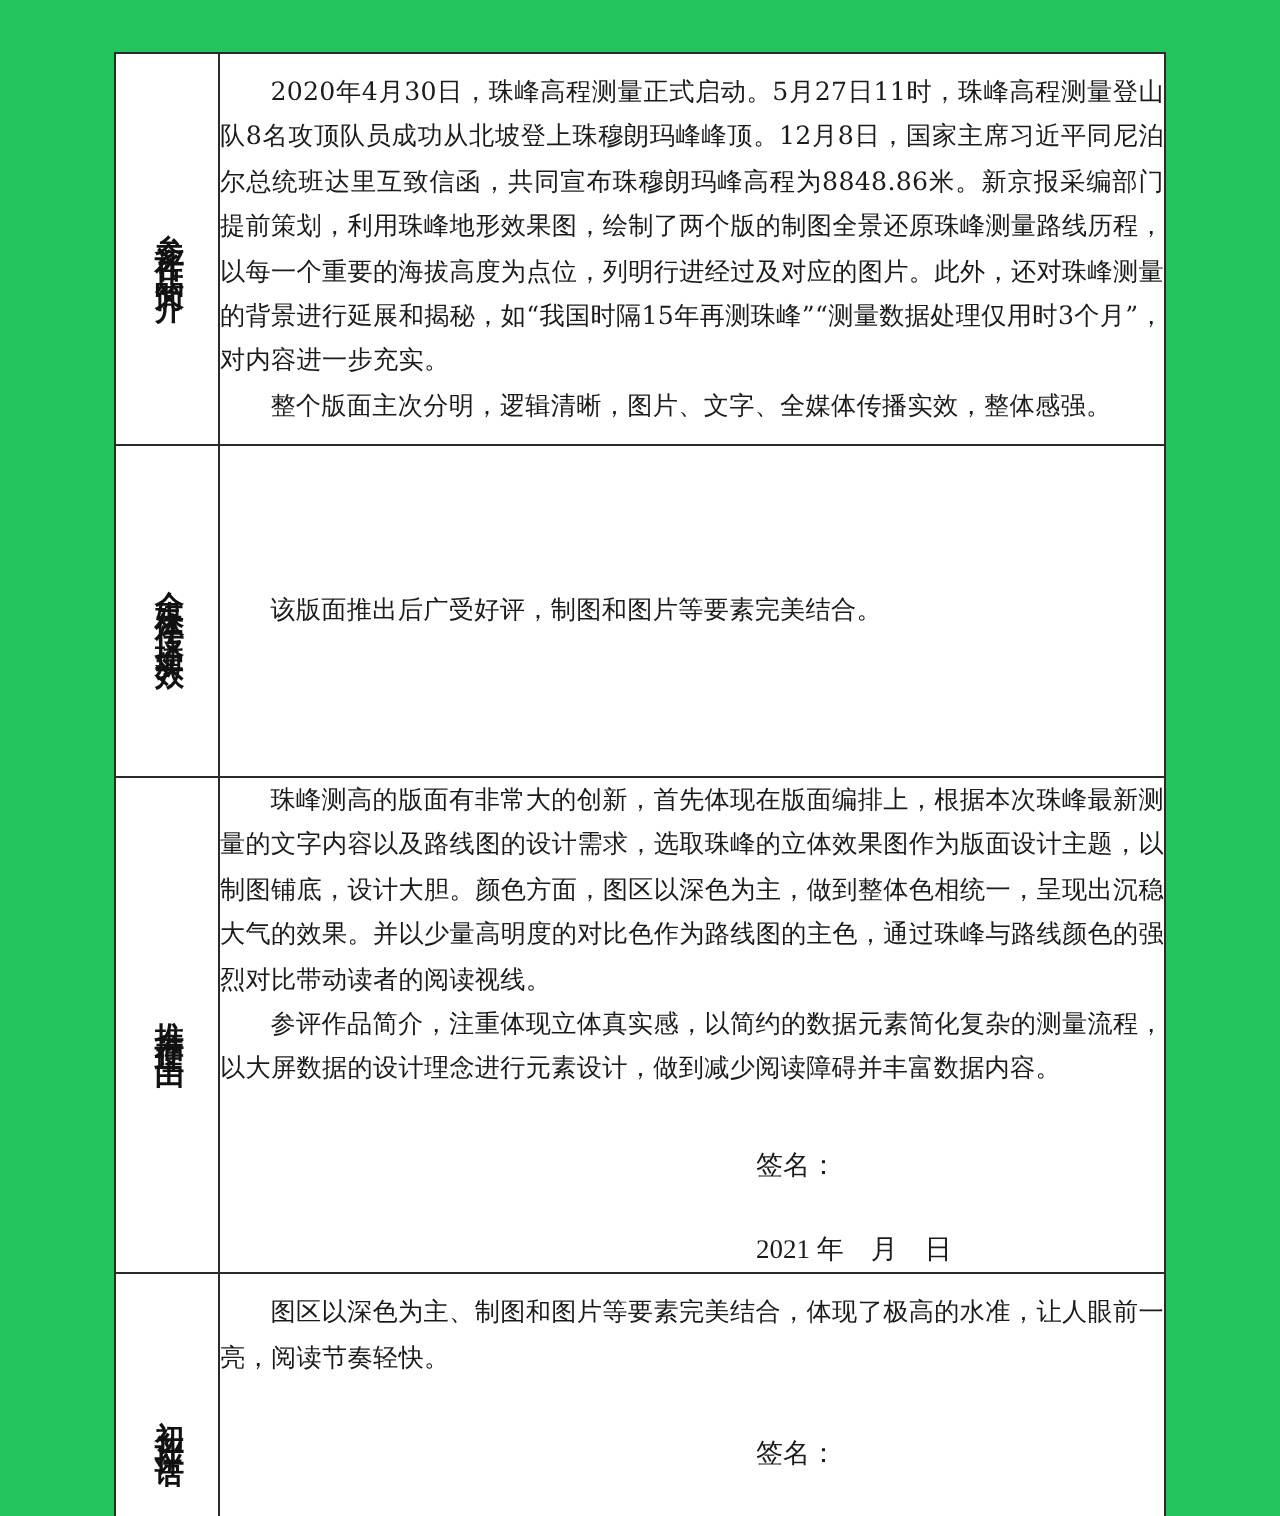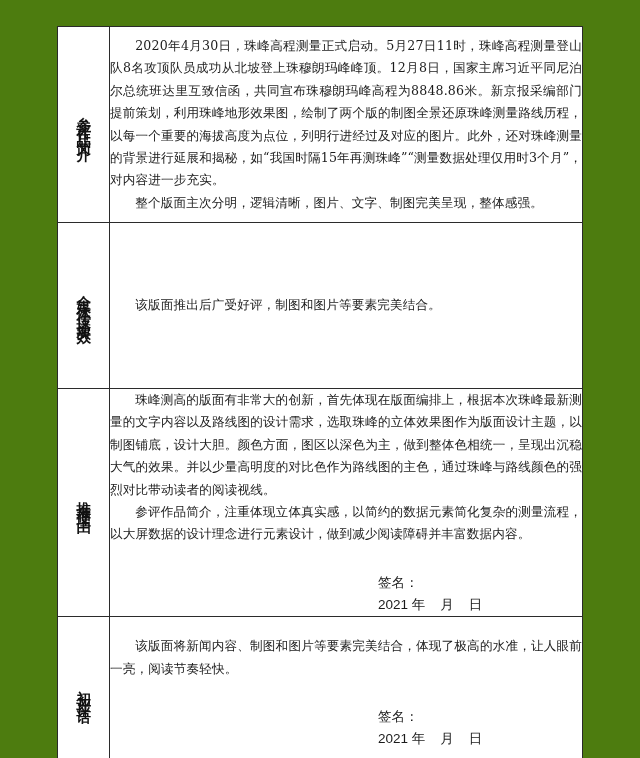--- a/index.html
+++ b/index.html
@@ -12,21 +12,21 @@
     height: 758px;
     font-family: "DejaVu Serif", "Liberation Serif", serif;
     color: #1b1b1b;
     overflow: hidden;
   }
 
   .page {
     position: relative;
     width: 640px;
     height: 758px;
-    background: #4d7c0f;
+    background: #22c55e;
   }
 
   .form-table {
     position: absolute;
     left: 57px;
     top: 26px;
     width: 526px;
     border-collapse: collapse;
     table-layout: fixed;
   }
@@ -79,21 +79,22 @@
   .sign-block {
     margin-top: 26px;
     padding-left: 268px;
     font-size: 13.5px;
     line-height: 1.65;
     color: #1b1b1b;
   }
 
   .sign-line {
     white-space: pre;
-    font-family: Liberation Sans, sans-serif;
+    font-family: Liberation Serif, serif;
+    margin-top: 20px;
   }
 
   .row-brief { height: 196px; }
   .row-spread { height: 166px; }
   .row-reason { height: 212px; }
   .row-review { height: 152px; }
 
   .cell-mid {
     vertical-align: middle;
   }
@@ -108,21 +109,21 @@
 
   <table class="form-table">
     <tbody>
 
       <tr class="row-brief">
         <td class="label-cell cell-mid">
           <span class="label-vertical">参评作品简介</span>
         </td>
         <td class="content-cell cell-mid">
           <p class="para">2020年4月30日，珠峰高程测量正式启动。5月27日11时，珠峰高程测量登山队8名攻顶队员成功从北坡登上珠穆朗玛峰峰顶。12月8日，国家主席习近平同尼泊尔总统班达里互致信函，共同宣布珠穆朗玛峰高程为8848.86米。新京报采编部门提前策划，利用珠峰地形效果图，绘制了两个版的制图全景还原珠峰测量路线历程，以每一个重要的海拔高度为点位，列明行进经过及对应的图片。此外，还对珠峰测量的背景进行延展和揭秘，如“我国时隔15年再测珠峰”“测量数据处理仅用时3个月”，对内容进一步充实。</p>
-          <p class="para">整个版面主次分明，逻辑清晰，图片、文字、制图完美呈现，整体感强。</p>
+          <p class="para">整个版面主次分明，逻辑清晰，图片、文字、全媒体传播实效，整体感强。</p>
         </td>
       </tr>
 
       <tr class="row-spread">
         <td class="label-cell cell-mid">
           <span class="label-vertical">全媒体传播实效</span>
         </td>
         <td class="content-cell cell-mid">
           <p class="para">该版面推出后广受好评，制图和图片等要素完美结合。</p>
         </td>
@@ -140,21 +141,21 @@
             <div class="sign-line">2021 年    月    日</div>
           </div>
         </td>
       </tr>
 
       <tr class="row-review">
         <td class="label-cell cell-mid">
           <span class="label-vertical">初评评语</span>
         </td>
         <td class="content-cell cell-top">
-          <p class="para">该版面将新闻内容、制图和图片等要素完美结合，体现了极高的水准，让人眼前一亮，阅读节奏轻快。</p>
+          <p class="para">图区以深色为主、制图和图片等要素完美结合，体现了极高的水准，让人眼前一亮，阅读节奏轻快。</p>
           <div class="sign-block">
             <div class="sign-line">签名：</div>
             <div class="sign-line">2021 年    月    日</div>
           </div>
         </td>
       </tr>
 
     </tbody>
   </table>
 

